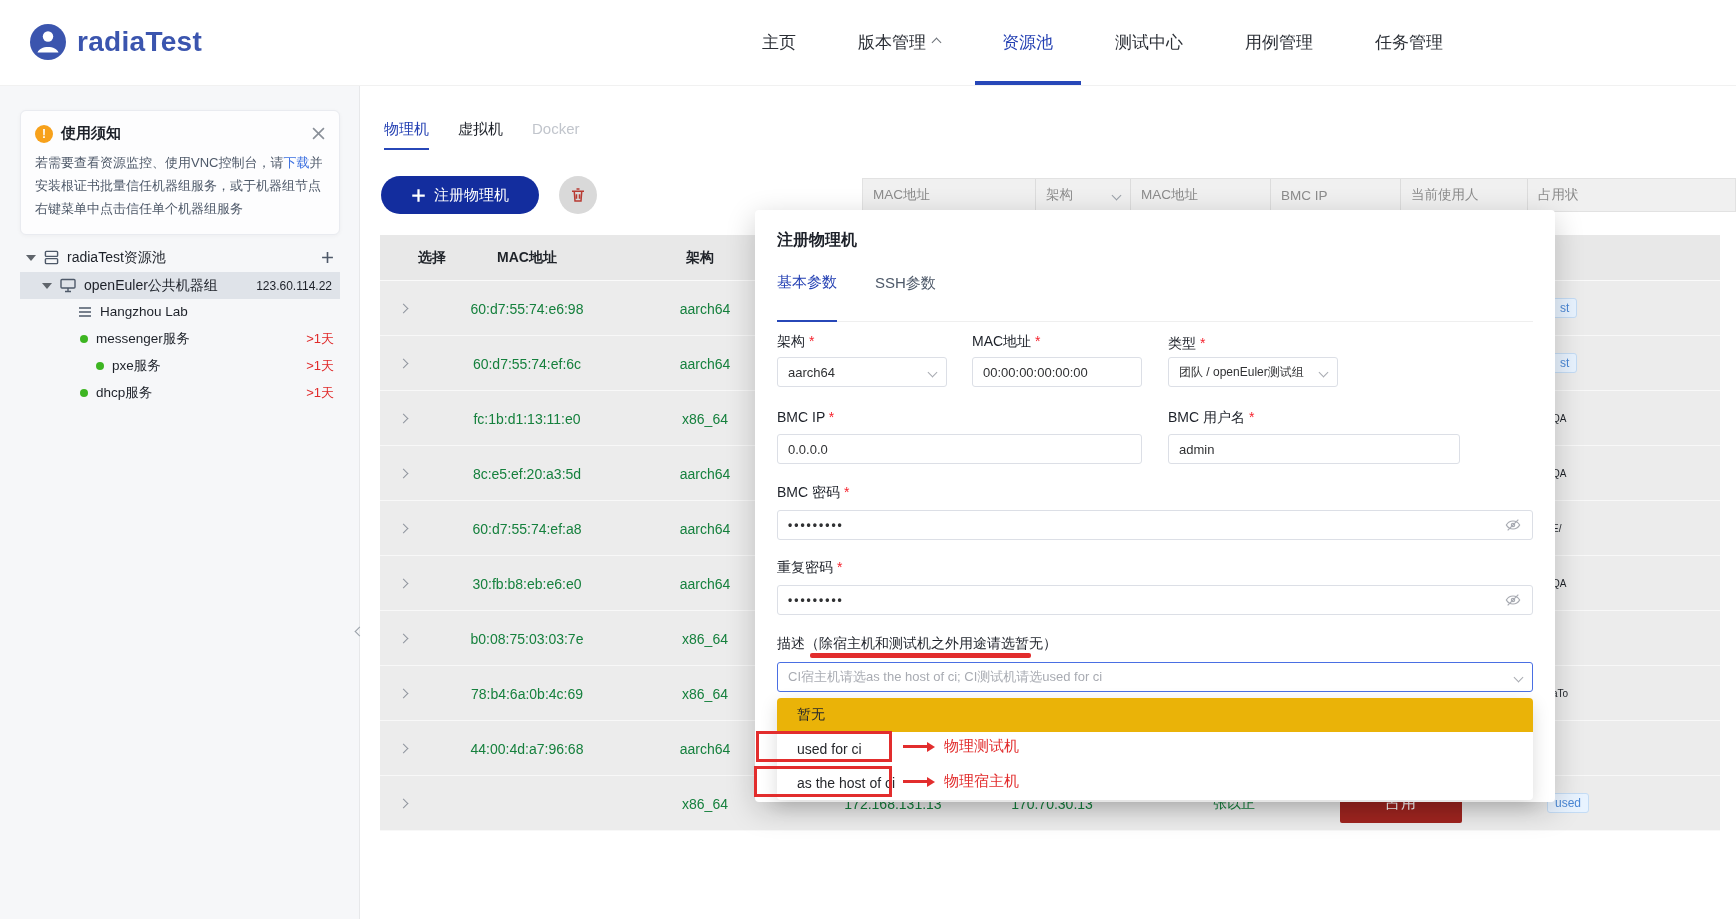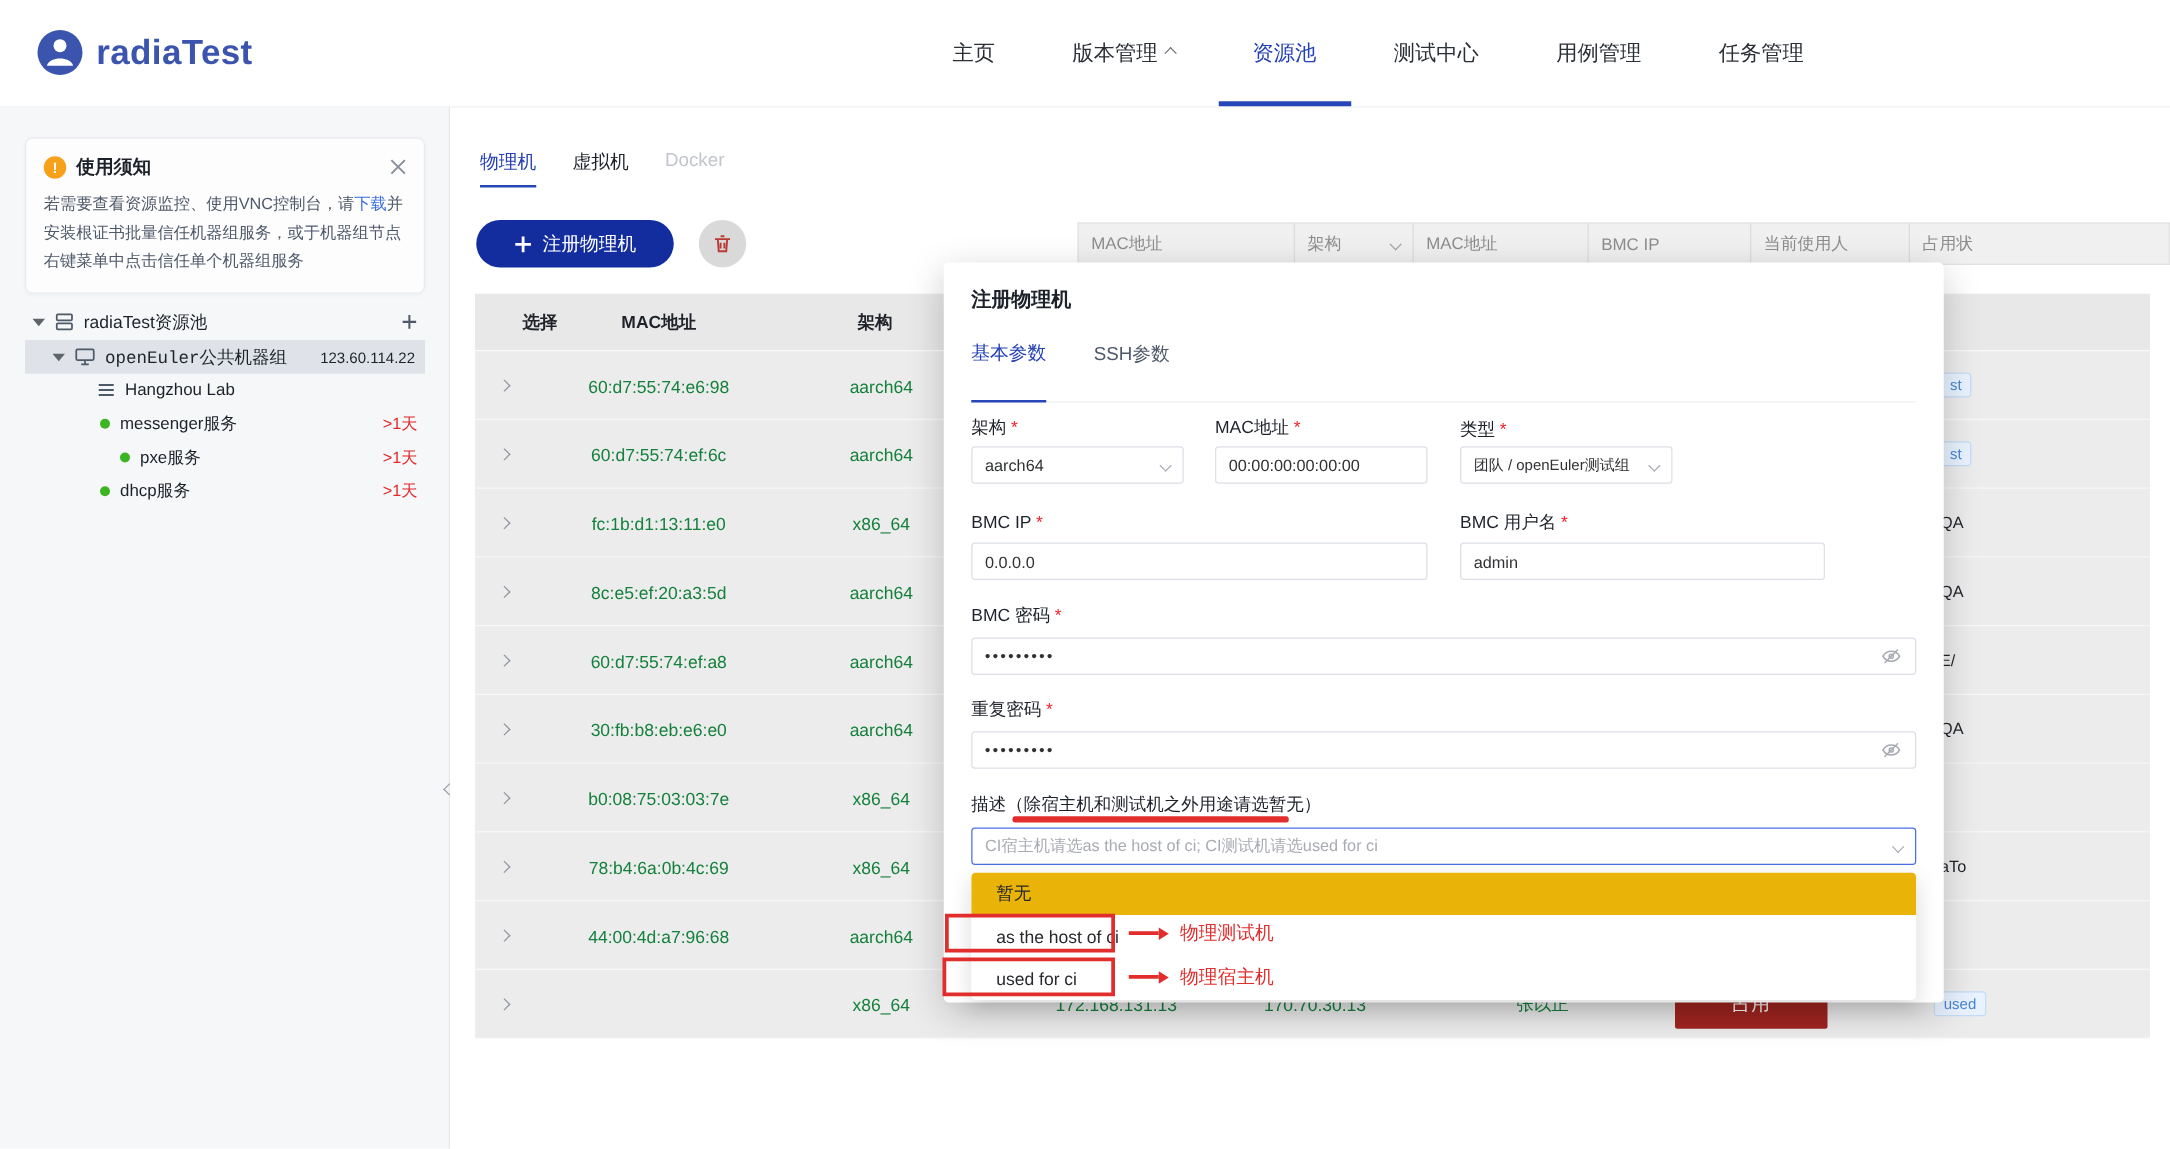--- a/index.html
+++ b/index.html
@@ -59,21 +59,21 @@
   .t-row { position:absolute; left:0; width:100%; height:55px; background:#ececec; border-bottom:1px solid #f8f8f8; cursor:pointer; }
   .t-row .cell { position:absolute; top:0; height:55px; display:flex; align-items:center; justify-content:center; font-size:14px; color:#15803d; white-space:nowrap; }
   .expander { position:absolute; left:8px; top:0; width:30px; height:55px; display:flex; align-items:center; justify-content:center; }
   .expander .chev { border-color:#8f959e; }
   .cell.mac  { left:57px;  width:180px; }
   .cell.arch { left:265px; width:120px; }
   .cell.ip   { left:433px; width:160px; }
   .cell.bmc  { left:592px; width:160px; }
   .cell.user { left:794px; width:120px; }
   .edge { position:absolute; top:50%; transform:translateY(-50%); left:1172px; white-space:nowrap; }
-  .edge.plain { font-size:13px; color:#1f2329; }
+  .edge.plain { font-size:10px; color:#1f2329; }
   .edge.tag, .occ-tag { font-size:12px; color:#4a87d6; background:#e8f3ff; border:1px solid #c4dcf5; border-radius:3px; padding:2px 7px; }
   .occupy-btn { position:absolute; left:960px; top:7px; width:122px; height:40px; border:none; background:#a02520; color:#fff; font-size:15px; cursor:pointer; border-radius:2px; }
 
   
   #modal { position:absolute; left:755px; top:210px; width:800px; height:592px; background:#fff; border-radius:4px; box-shadow:0 8px 30px rgba(0,0,0,.2); z-index:10; }
   .m-title { position:absolute; left:22px; top:20px; font-size:16px; font-weight:600; color:#1d2129; }
   .m-tabs { position:absolute; left:22px; right:22px; top:70px; height:42px; display:flex; align-items:flex-end; gap:38px; border-bottom:1px solid #efefef; }
   .m-tab { font-size:15px; color:#4e5969; padding-bottom:28px; cursor:pointer; }
   .m-tab.active { color:#2440b3; border-bottom:2px solid #2747b8; margin-bottom:-1px; }
   .flabel { position:absolute; font-size:14px; color:#1d2129; white-space:nowrap; }
@@ -160,21 +160,21 @@
         <path d="M6 1v10M1 6h10" stroke="#4e5969" stroke-width="1.5"></path>
       </svg>
   </div>
 
   <div class="tree-row tree-sel" style="top:186px; left:20px; width:320px;">
     <span style="margin-left:22px;" class="tri-down"></span>
     <svg style="margin-left:8px;" width="16" height="15" viewBox="0 0 16 14" fill="none" stroke="#4e5969" stroke-width="1.4">
         <rect x="1" y="1" width="14" height="8.5" rx="1"></rect>
         <path d="M5 13h6M8 9.5V13"></path>
       </svg>
-    <span style="margin-left:8px;font-family:Liberation Mono, monospace;">openEuler公共机器组</span>
+    <span style="margin-left:8px;">openEuler公共机器组</span>
     <span class="rspace"></span>
     <span class="group-ip" style="margin-right:8px;">123.60.114.22</span>
   </div>
 
   <div class="tree-row" style="top:212px;">
     <svg style="margin-left:78px;" width="14" height="12" viewBox="0 0 14 12">
         <path d="M1 2h12M1 6h12M1 10h12" stroke="#4e5969" stroke-width="1.5"></path>
       </svg>
     <span style="margin-left:8px; font-size:13.5px;">Hangzhou Lab</span>
   </div>
@@ -393,22 +393,22 @@
   </span>
 
   <div class="flabel" style="left:22px; top:425px;">描述（除宿主机和测试机之外用途请选暂无）</div>
   <div class="sel focused" style="left:22px; top:452px; width:756px;">
     <span class="stext ph">CI宿主机请选as the host of ci; CI测试机请选used for ci</span>
     <span class="chev down"></span>
   </div>
 
   <div class="dd">
     <div class="dd-opt hl">暂无</div>
+    <div class="dd-opt">used for ci</div>
     <div class="dd-opt">as the host of ci</div>
-    <div class="dd-opt">used for ci</div>
   </div>
 </div>
 
 <div id="anno-underline" class="anno"></div>
 <div class="anno-box anno" style="left:756px; top:731px; width:136px; height:31px;"></div>
 <div class="anno-box anno" style="left:754px; top:766px; width:138px; height:31px;"></div>
 
 <div class="anno-note anno" style="left:903px; top:737px;">
   <span class="anno-arrow">
       <span class="bar"></span>

